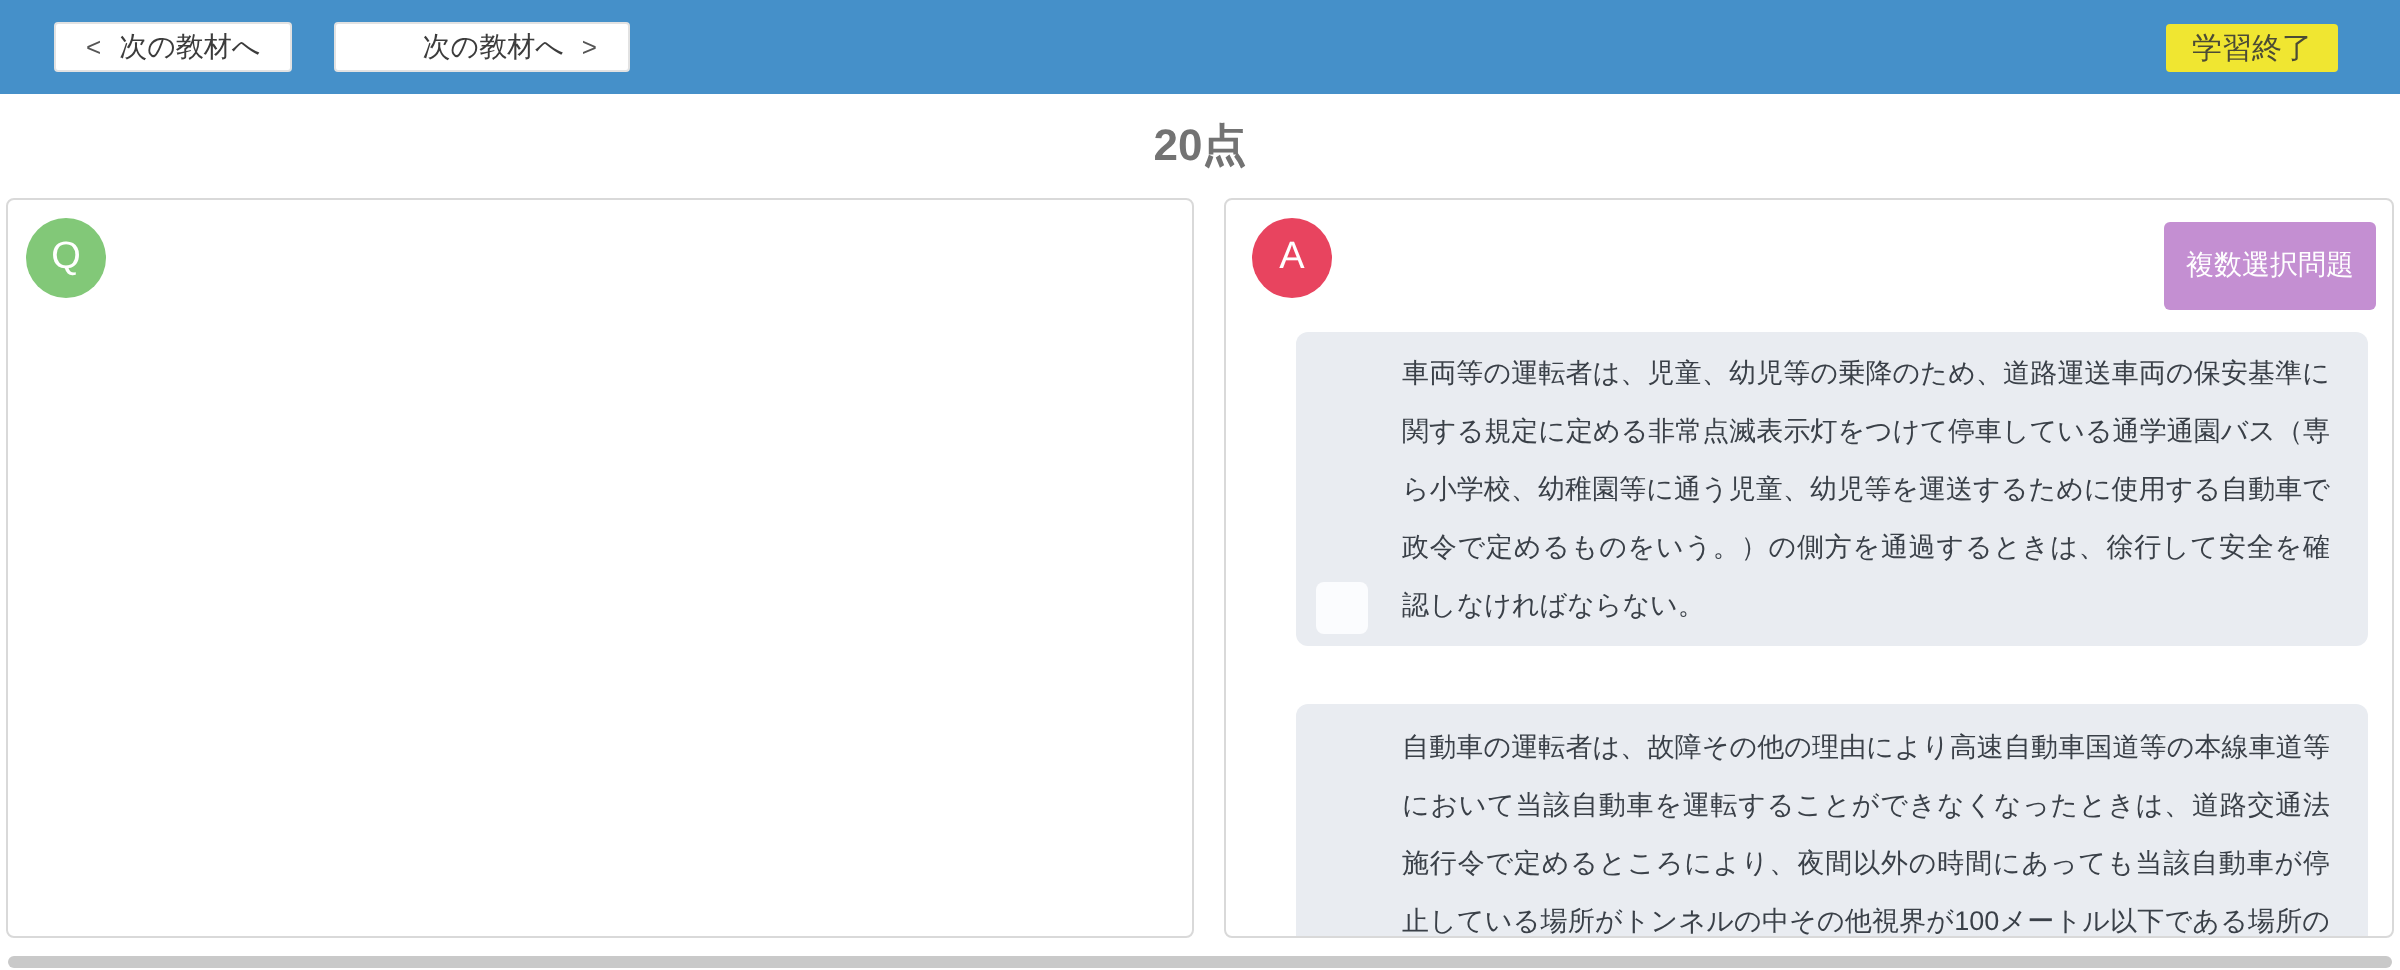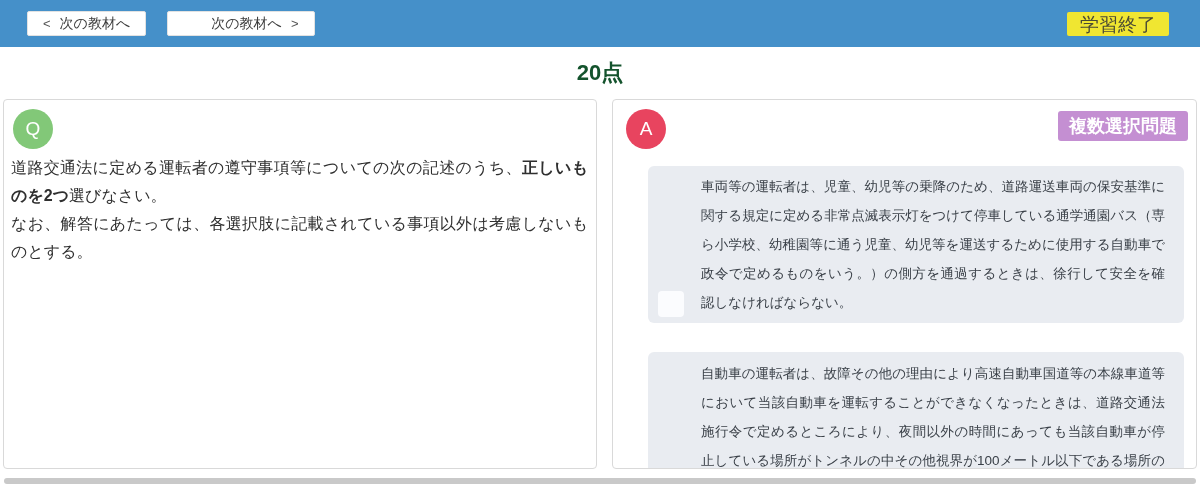--- a/index.html
+++ b/index.html
@@ -32,35 +32,35 @@
   }
   .nav-btn.prev { margin-left: 27px; }
   .nav-btn.next { margin-left: 21px; padding-left: 43px; }
   .nav-btn .chev { font-size: 13px; color: #555; }
   .finish-btn {
     position: absolute; right: 31px; top: 12px;
     background: #f0e631;
     color: #4b4b35;
     border: none;
     border-radius: 2px;
-    font-size: 19px;
+    font-size: 15px;
     height: 24px;
     padding: 0 13px;
     cursor: pointer;
     font-family: inherit;
   }
 
   
   .score {
     position: absolute; top: 58px; left: 0;
     width: 1200px;
     text-align: center;
     font-size: 22px;
     font-weight: bold;
-    color: #14532d;
+    color: #737373;
   }
 
   
   .panel {
     position: absolute;
     top: 99px;
     height: 370px;
     background: #ffffff;
     border: 1px solid #d9d9d9;
     border-radius: 4px;
@@ -88,26 +88,25 @@
     color: #2f2f2f;
     text-align: justify;
   }
   .question-text .bold { font-weight: bold; }
 
   
   .type-badge {
     position: absolute; top: 11px; right: 8px;
     background: #c48fd2;
     color: #ffffff;
-    font-size: 18px;
-    height: 30px;
+    font-size: 14px;
+    height: 44px;
     padding: 0 11px;
     display: flex; align-items: center;
     border-radius: 3px;
-    font-weight: bold;
   }
   .options {
     margin: 17px 12px 0 35px;
   }
   .option {
     background: #e9ecf1;
     border-radius: 6px;
     display: flex; align-items: flex-end;
     padding: 6px 19px 6px 10px;
     margin-bottom: 29px;
@@ -153,25 +152,20 @@
   </button>
   <button class="finish-btn">学習終了</button>
 </div>
 
 <div class="score">20点</div>
 
 <div class="panel question-panel">
   <div class="qa-circle q-circle">
     <span>Q</span>
   </div>
-  <div class="question-text">
-    <span>道路交通法に定める運転者の遵守事項等についての次の記述のうち、</span><span class="bold">正しいものを2つ</span><span>選びなさい。</span>
-    <br>
-    <span>なお、解答にあたっては、各選択肢に記載されている事項以外は考慮しないものとする。</span>
-  </div>
 </div>
 
 <div class="panel answer-panel">
   <div class="qa-circle a-circle">
     <span>A</span>
   </div>
   <div class="type-badge">複数選択問題</div>
 
   <div class="options">
     <div class="option">

